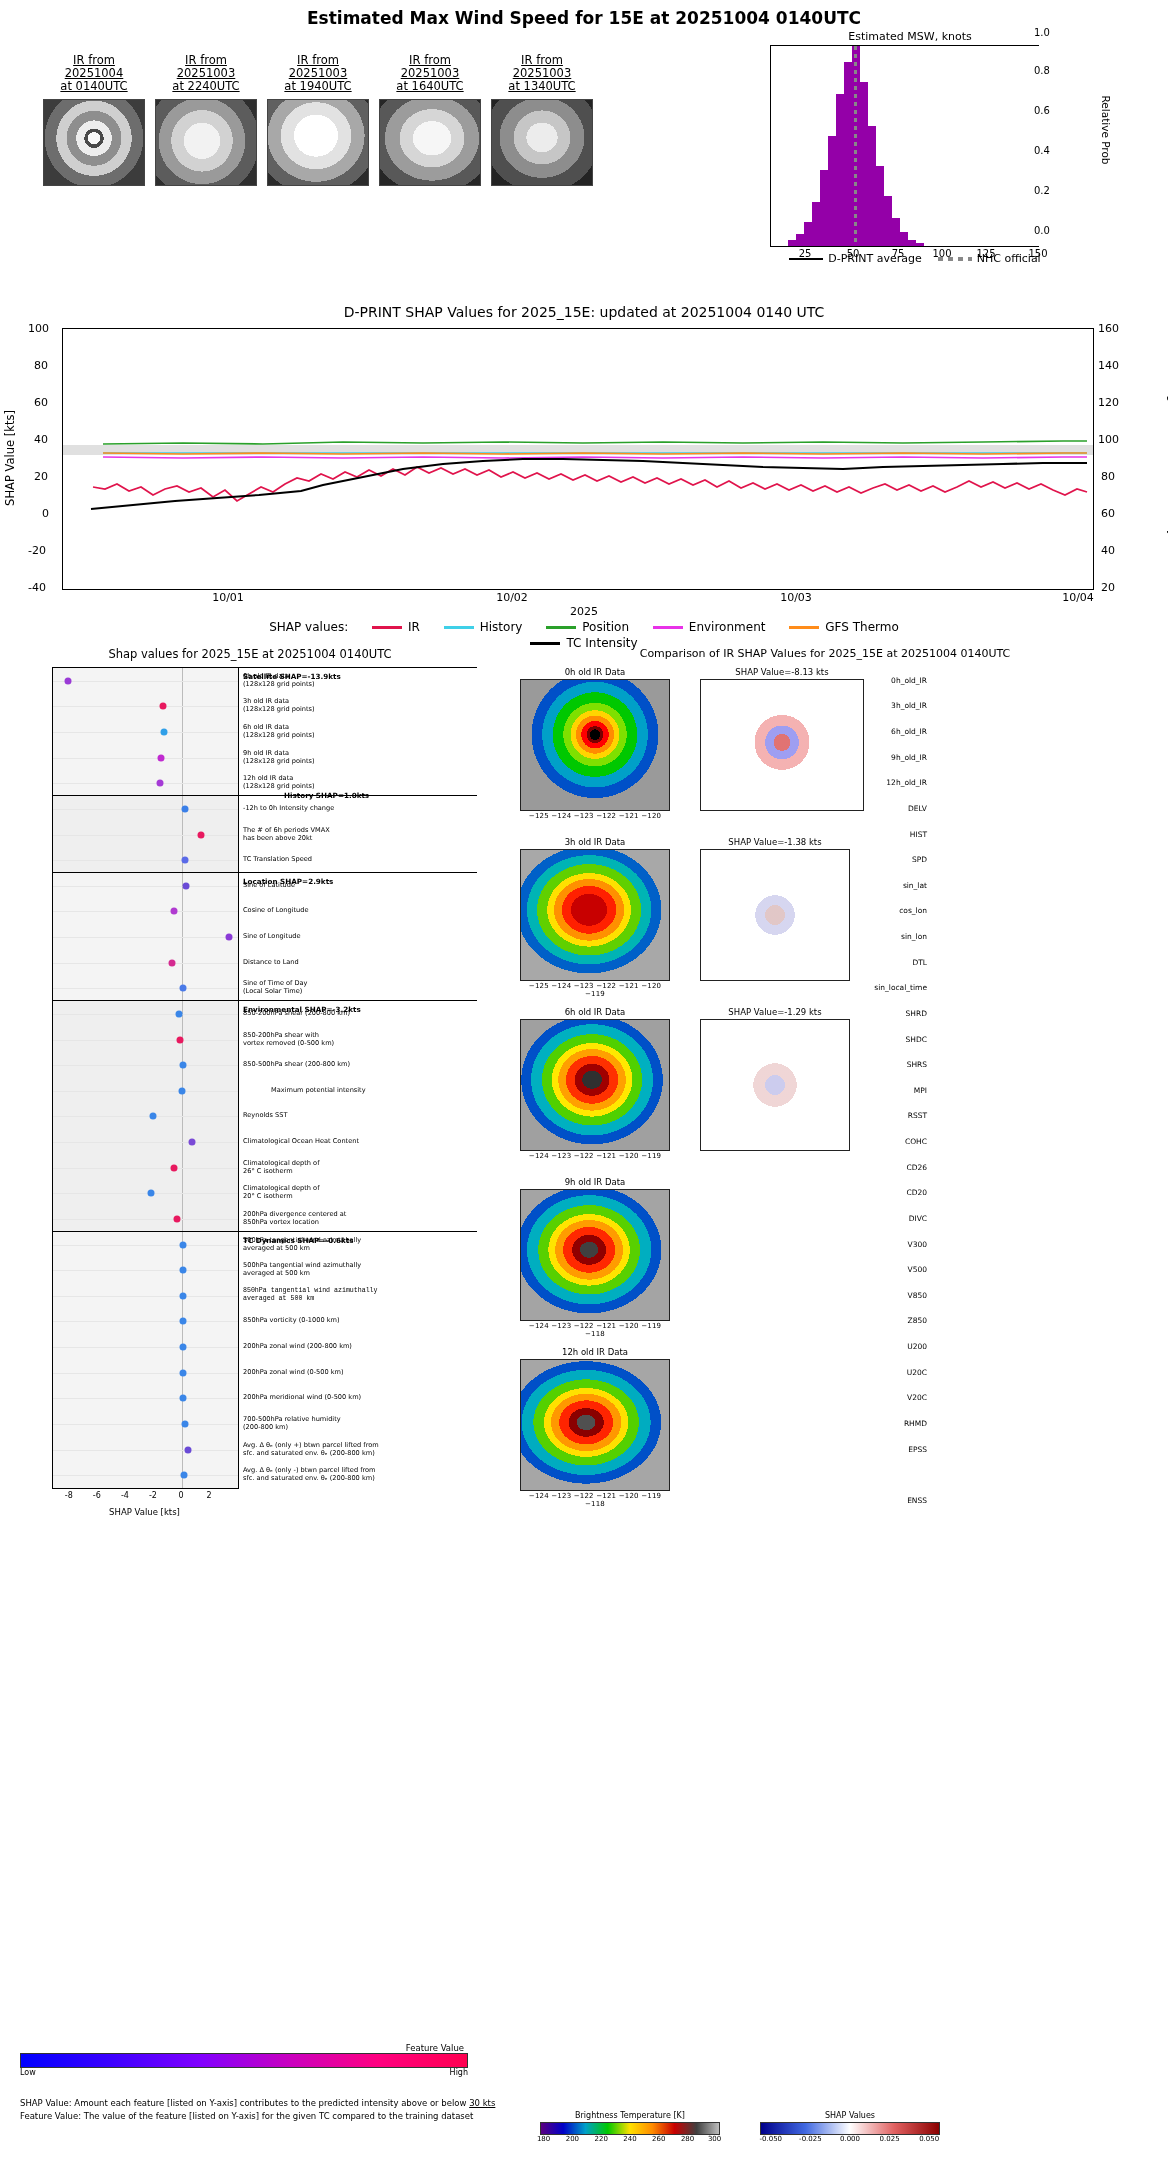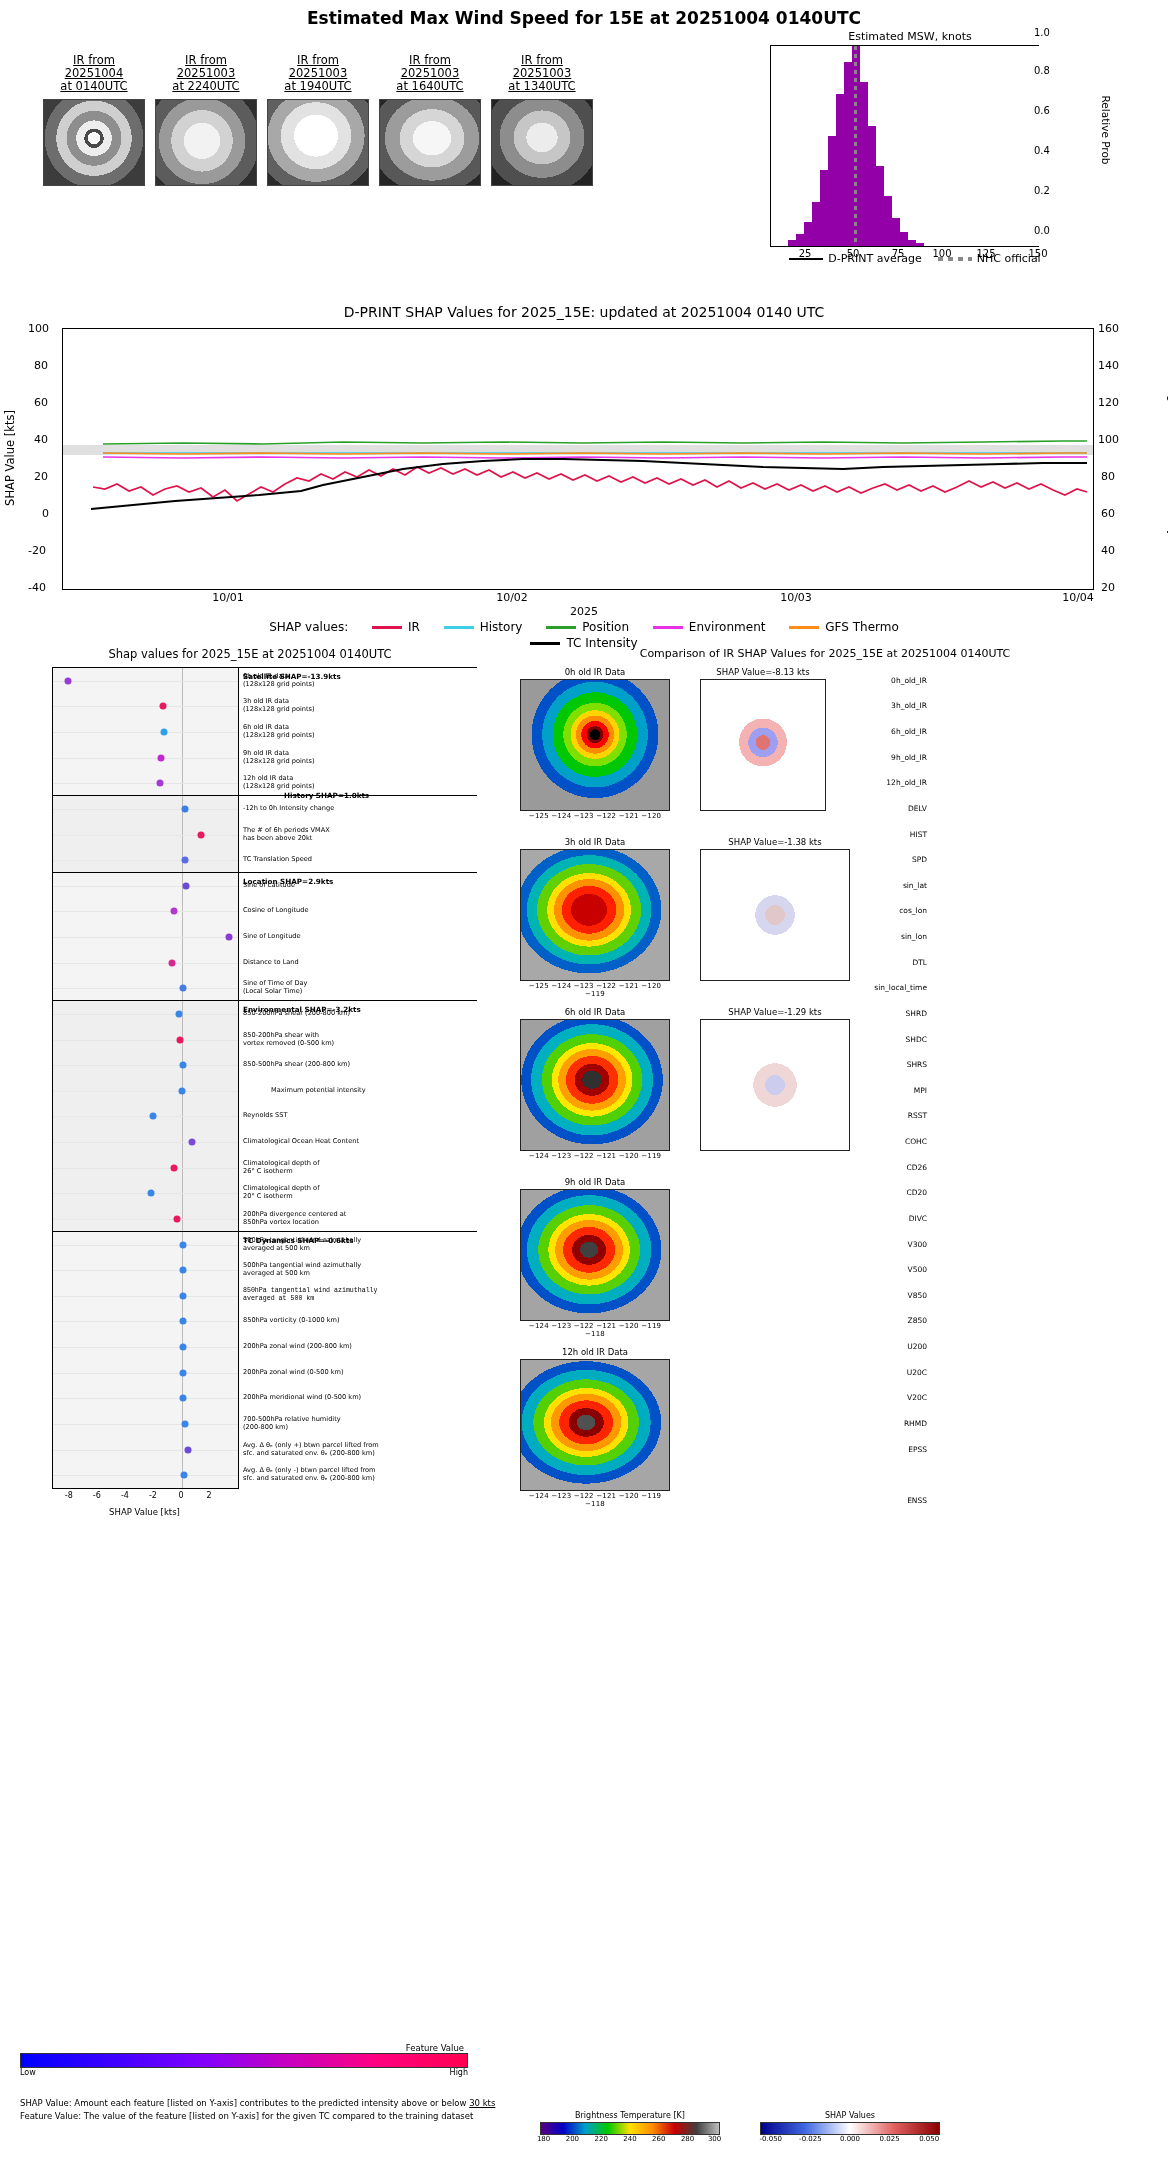--- a/index.html
+++ b/index.html
@@ -331,21 +331,21 @@
           
           
           
           
         </div>
       </div>
       <div class="ax-x">
         <span>−125</span> <span>−124</span> <span>−123</span> <span>−122</span> <span>−121</span> <span>−120</span>
       </div>
     </div>
-    <div class="ircmp" style="left:700px;top:22px;width:126px;">
+    <div class="ircmp" style="left:700px;top:22px;width:164px;">
       <div class="ttl">SHAP Value=-8.13 kts</div>
       <div class="panel" style="height:130px;background:
         radial-gradient(circle at 50% 48%, rgba(200,0,0,.55) 0 8%, rgba(0,0,220,.38) 8% 16%, rgba(220,0,0,.30) 16% 26%, rgba(255,255,255,0) 26% 100%), #fff;"></div>
     </div>
 
     <div class="ircmp" style="left:520px;top:192px;width:150px;">
       <div class="ttl">3h old IR Data</div>
       <div class="panel" style="height:130px;background:
         radial-gradient(ellipse at 46% 46%, #c80000 0 16%, #ff2000 16% 24%, #ff9000 24% 31%, #ffe000 31% 37%, #60d000 37% 46%, #00b4b4 46% 55%, #0060c8 55% 64%, #a8a8a8 64% 100%);">
         <div class="ax-y">

